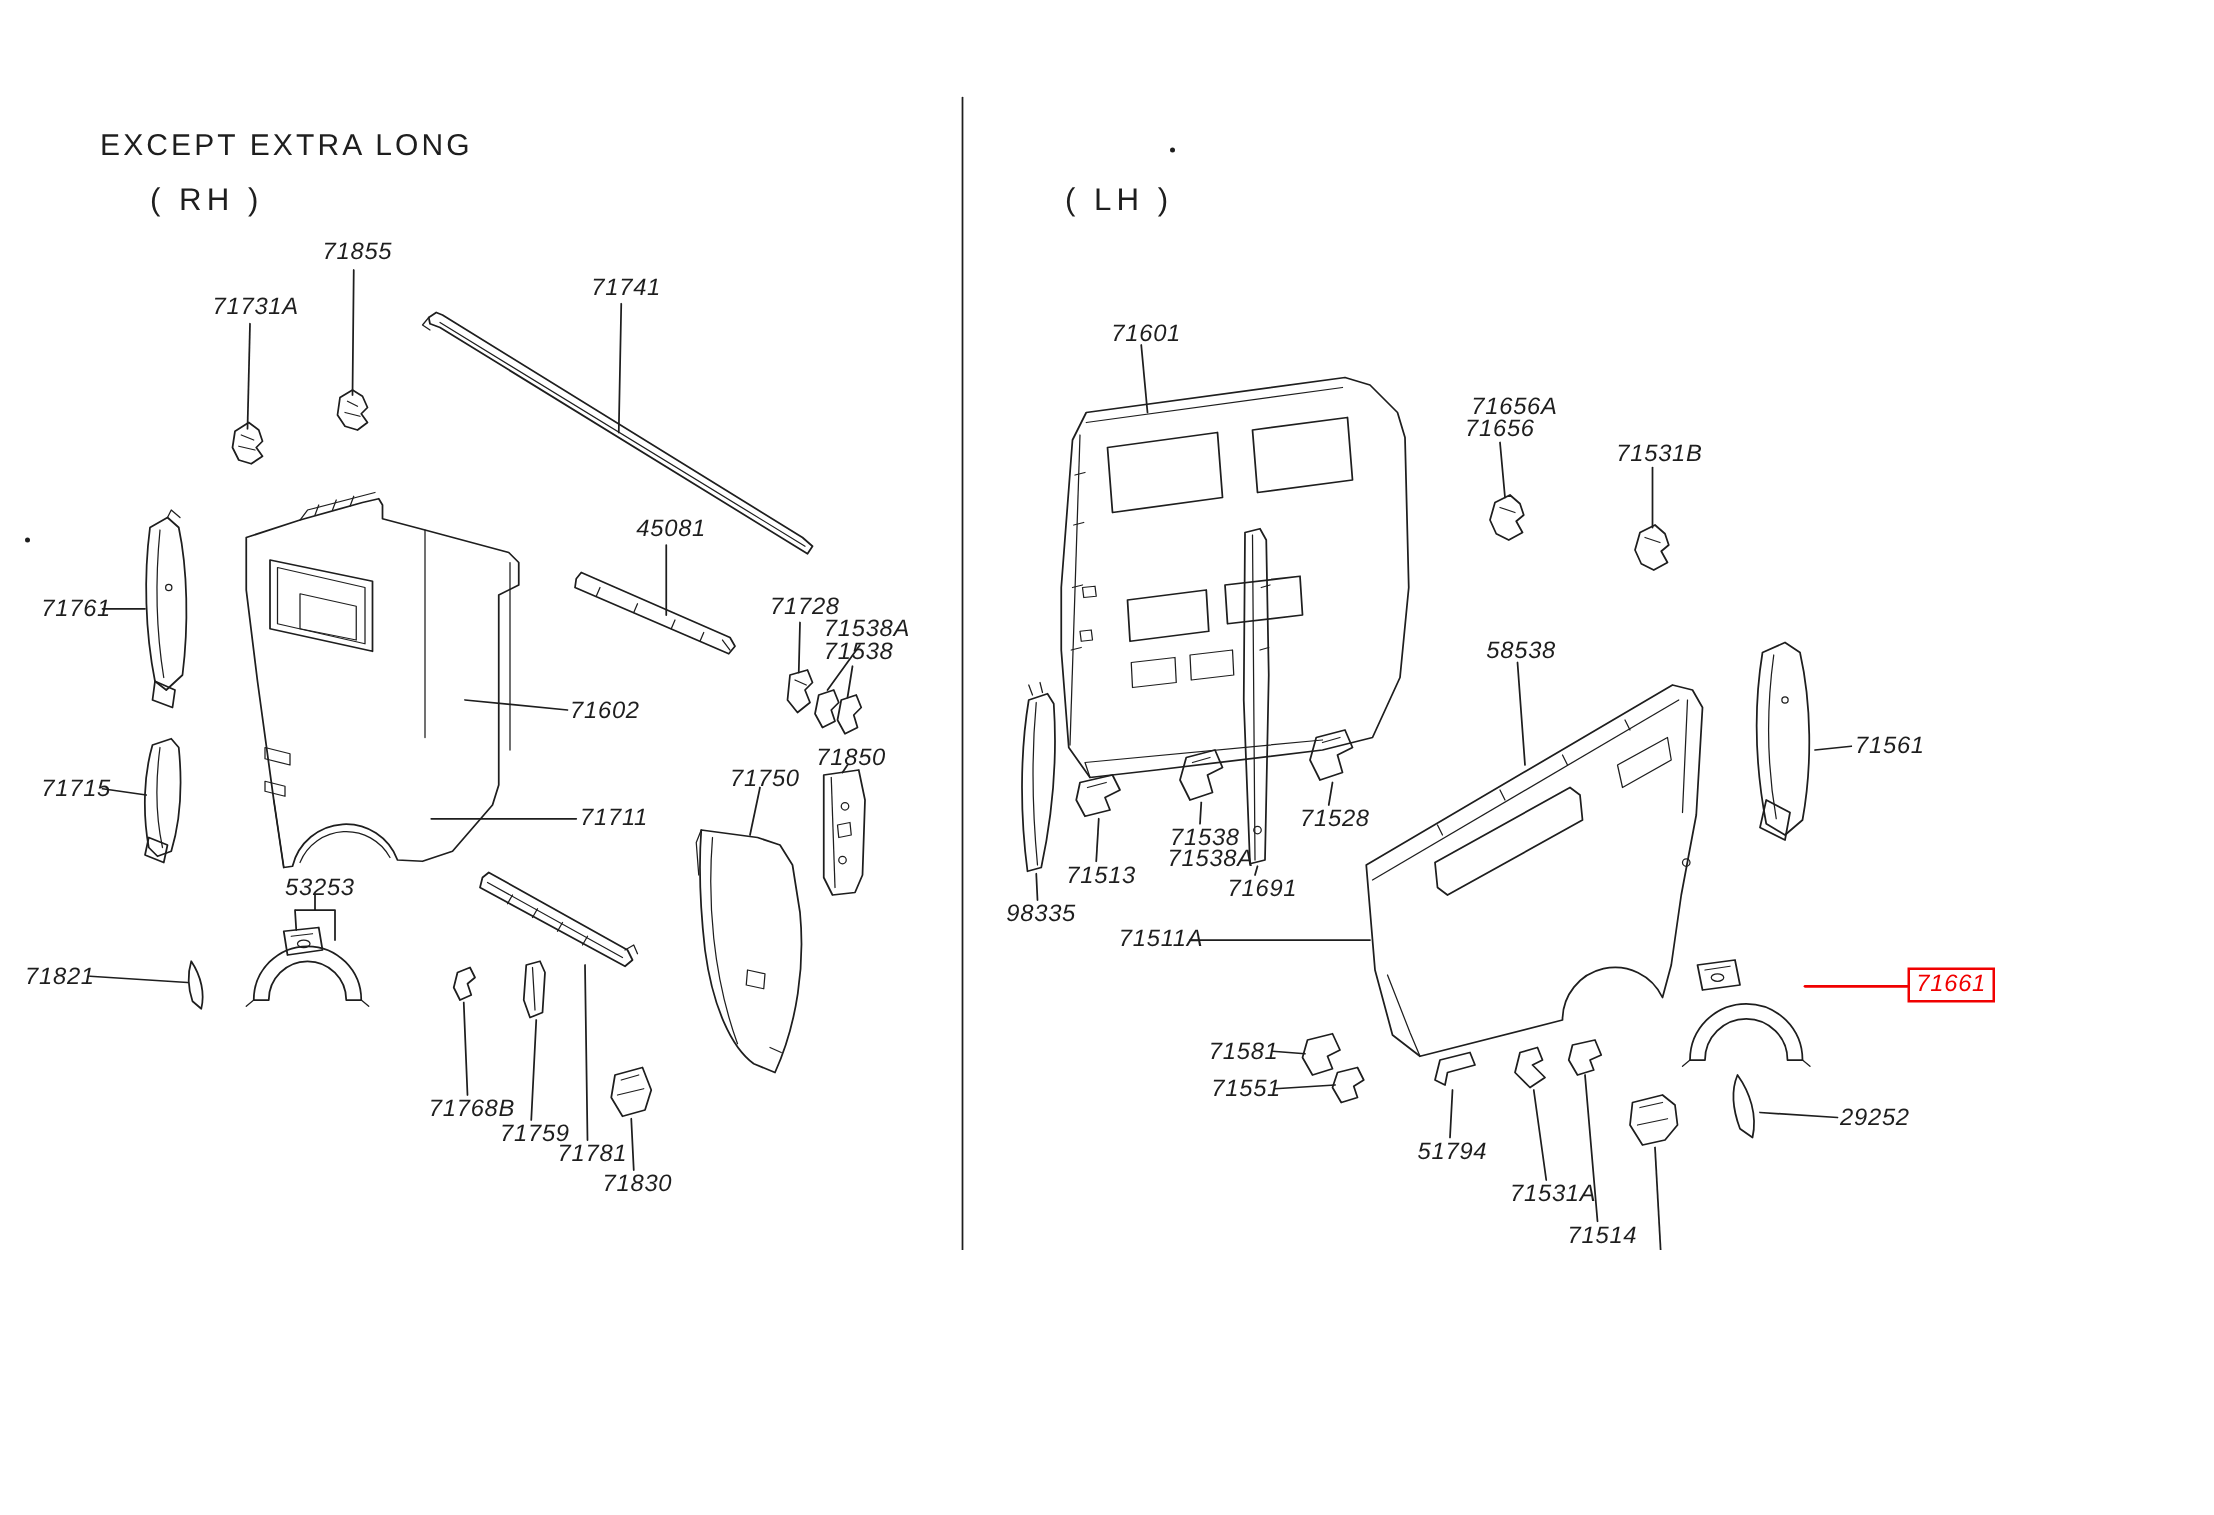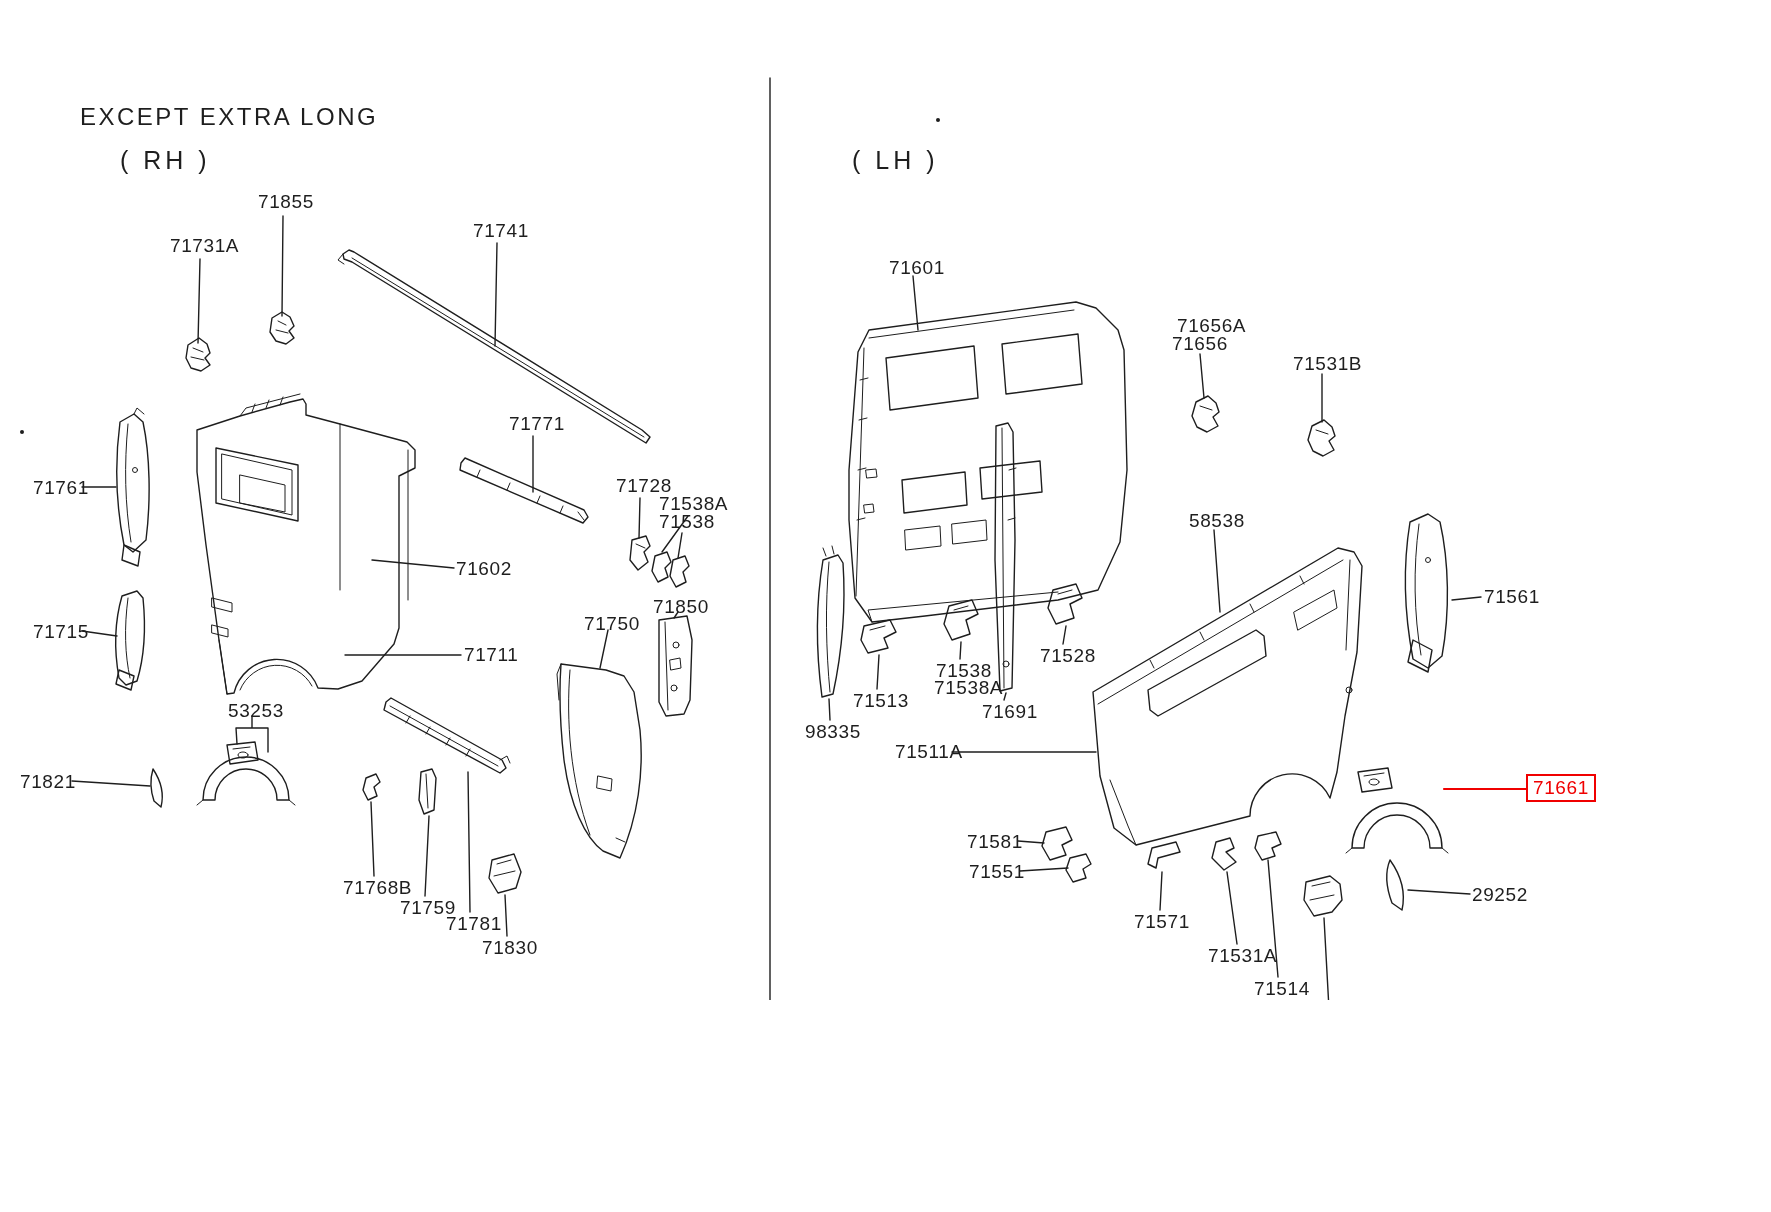--- a/index.html
+++ b/index.html
@@ -24,20 +24,21 @@
   .artwork .dot{fill:var(--ink);stroke:none;}
   .artwork .thin{stroke-width:1;}
   .artwork .hl-line{stroke:var(--highlight);stroke-width:2.2;}
   .part-label{
     position:absolute;
     font-size:19px;
     color:var(--ink);
     letter-spacing:0.6px;
     white-space:nowrap;
     line-height:1;
+    font-style:italic;
   }
   .diagram-title{
     position:absolute;
     font-size:24px;
     letter-spacing:2.5px;
     color:var(--ink);
     white-space:nowrap;
   }
   .section-label{
     position:absolute;
@@ -335,21 +336,21 @@
 
   <div class="diagram-title" style="left:80px;top:103px">EXCEPT EXTRA LONG</div>
 
   <div class="section-label" style="left:120px;top:146px">( RH )</div>
 
   <div class="section-label" style="left:852px;top:146px">( LH )</div>
 
   <span class="part-label" style="left:258px;top:192px">71855</span>
   <span class="part-label" style="left:170px;top:236px">71731A</span>
   <span class="part-label" style="left:473px;top:221px">71741</span>
-  <span class="part-label" style="left:509px;top:414px">71771</span>
+  <span class="part-label" style="left:509px;top:414px">45081</span>
   <span class="part-label" style="left:616px;top:476px">71728</span>
   <span class="part-label" style="left:659px;top:494px">71538A</span>
   <span class="part-label" style="left:659px;top:512px">71538</span>
   <span class="part-label" style="left:456px;top:559px">71602</span>
   <span class="part-label" style="left:33px;top:478px">71761</span>
   <span class="part-label" style="left:33px;top:622px">71715</span>
   <span class="part-label" style="left:464px;top:645px">71711</span>
   <span class="part-label" style="left:653px;top:597px">71850</span>
   <span class="part-label" style="left:584px;top:614px">71750</span>
   <span class="part-label" style="left:228px;top:701px">53253</span>
@@ -367,21 +368,21 @@
   <span class="part-label" style="left:1484px;top:587px">71561</span>
   <span class="part-label" style="left:936px;top:661px">71538</span>
   <span class="part-label" style="left:934px;top:678px">71538A</span>
   <span class="part-label" style="left:1040px;top:646px">71528</span>
   <span class="part-label" style="left:853px;top:691px">71513</span>
   <span class="part-label" style="left:805px;top:722px">98335</span>
   <span class="part-label" style="left:982px;top:702px">71691</span>
   <span class="part-label" style="left:895px;top:742px">71511A</span>
   <span class="part-label" style="left:967px;top:832px">71581</span>
   <span class="part-label" style="left:969px;top:862px">71551</span>
-  <span class="part-label" style="left:1134px;top:912px">71571</span>
+  <span class="part-label" style="left:1134px;top:912px">51794</span>
   <span class="part-label" style="left:1208px;top:946px">71531A</span>
   <span class="part-label" style="left:1254px;top:979px">71514</span>
   <span class="part-label" style="left:1472px;top:885px">29252</span>
   <span class="part-label" style="left:1304px;top:1011px">31080</span>
 
   <span class="part-label hl-box" style="left:1526px;top:774px">71661</span>
 
 </div>
 
 </body></html>

